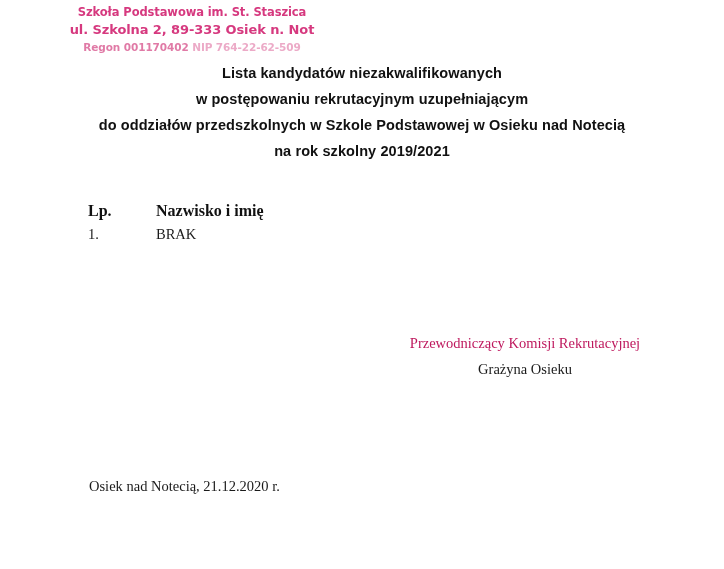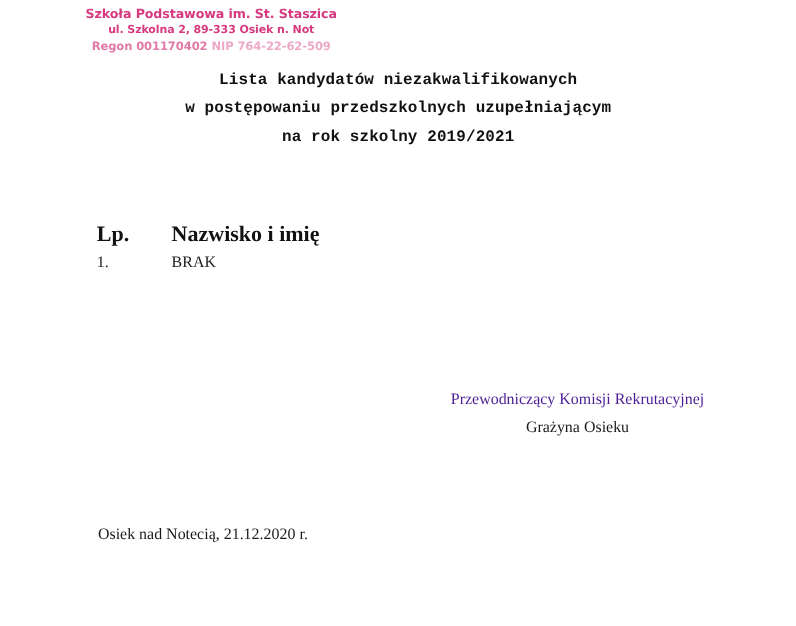--- a/index.html
+++ b/index.html
@@ -33,21 +33,21 @@
     font-family: "DejaVu Sans", sans-serif;
     line-height: 1.45;
   }
   .stamp .line1 {
     font-size: 11.5px;
     font-weight: 700;
     letter-spacing: -0.1px;
     color: #d6397f;
   }
   .stamp .line2 {
-    font-size: 10px;
+    font-size: 13px;
     font-weight: 700;
     letter-spacing: -0.1px;
     color: #d6397f;
   }
   .stamp .line3 {
     font-size: 10.5px;
     font-weight: 700;
     letter-spacing: -0.1px;
     color: #e07aa6;
   }
@@ -57,21 +57,21 @@
 
   
   .title-block {
     position: absolute;
     left: 0;
     top: 60px;
     width: 724px;
     text-align: center;
   }
   .title-block .t {
-    font-family: Liberation Mono, monospace;
+    font-family: Liberation Sans, sans-serif;
     font-weight: 700;
     font-size: 14.5px;
     line-height: 26px;
     color: #111111;
     letter-spacing: 0.1px;
   }
 
   
   .table-wrap {
     position: absolute;
@@ -79,21 +79,21 @@
     top: 202px;
     width: 420px;
   }
   .tbl {
     border-collapse: collapse;
     font-family: "Liberation Serif", serif;
   }
   .tbl th {
     text-align: left;
     font-weight: 700;
-    font-size: 20px;
+    font-size: 16px;
     padding: 0 0 6px 0;
     color: #111111;
   }
   .tbl td {
     text-align: left;
     font-weight: 400;
     font-size: 14.5px;
     padding: 0;
     color: #1a1a1a;
   }
@@ -105,22 +105,21 @@
   .signature {
     position: absolute;
     left: 380px;
     top: 330px;
     width: 290px;
     text-align: center;
   }
   .signature .role {
     font-size: 14.5px;
     line-height: 26px;
-    color: #4c1d95;
-    margin-top: 20px;
+    color: #be185d;
   }
   .signature .name {
     font-size: 14.5px;
     line-height: 26px;
     color: #1a1a1a;
   }
 
   
   .footer-place {
     position: absolute;
@@ -139,21 +138,22 @@
     <div class="line1">Szkoła Podstawowa im. St. Staszica</div>
     <div class="line2">ul. Szkolna 2, 89-333 Osiek n. Not</div>
     <div class="line3">
       <span>Regon 001170402</span>
       <span class="faint">NIP 764-22-62-509</span>
     </div>
   </div>
 
   <div class="title-block">
     <div class="t">Lista kandydatów niezakwalifikowanych</div>
-    <div class="t">w postępowaniu przedszkolnych uzupełniającym</div>
+    <div class="t">w postępowaniu rekrutacyjnym uzupełniającym</div>
+    <div class="t">do oddziałów przedszkolnych w Szkole Podstawowej w Osieku nad Notecią</div>
     <div class="t">na rok szkolny 2019/2021</div>
   </div>
 
   <div class="table-wrap">
     <table class="tbl">
       <thead>
         <tr>
           <th class="col-lp">Lp.</th>
           <th class="col-name">Nazwisko i imię</th>
         </tr>

